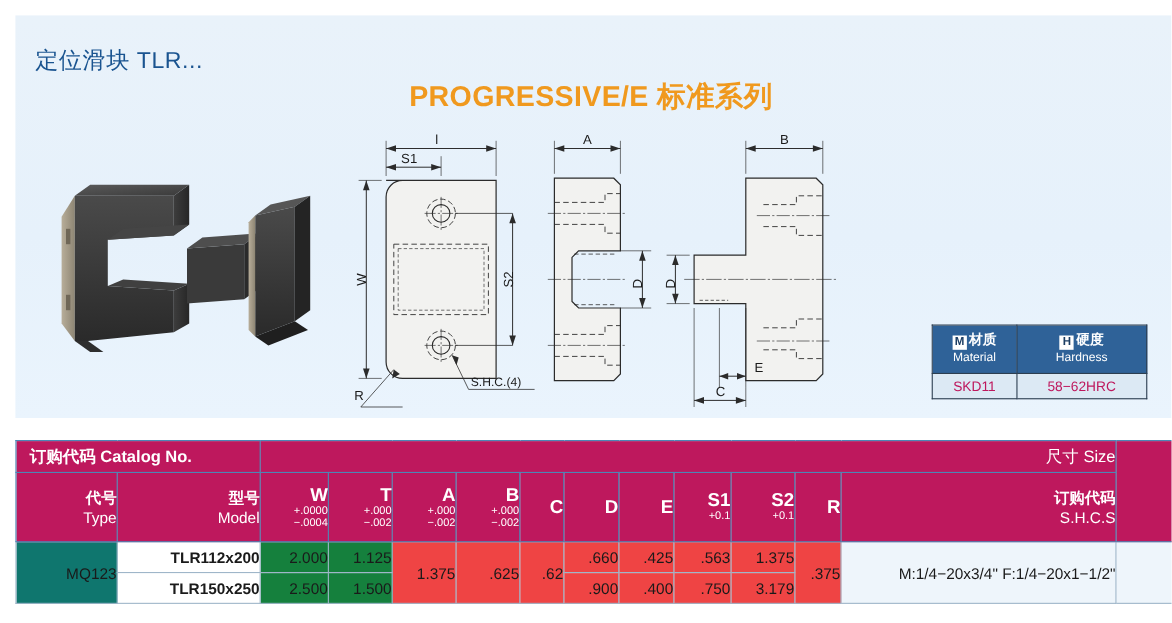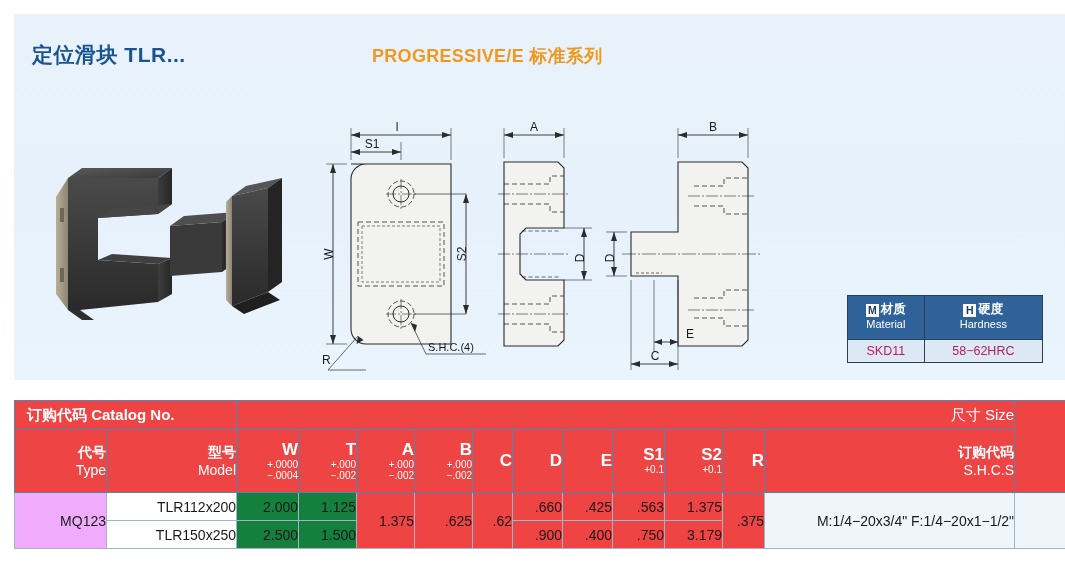--- a/index.html
+++ b/index.html
@@ -24,30 +24,30 @@
     height: 366px;
     background: #e8f2fa;
     background: linear-gradient(180deg, #e9f2fa 0%, #e6f1fb 55%, #eaf4fd 100%);
   }
 
   #title-cn {
     position: absolute;
     left: 18px;
     top: 27px;
     font-size: 21px;
-    font-weight: bold;
+    font-weight: normal;
     color: #1a5490;
     letter-spacing: 0.5px;
   }
 
   #series-title {
     position: absolute;
     left: 358px;
-    top: 30px;
-    font-size: 18px;
+    top: 56px;
+    font-size: 26px;
     font-weight: bold;
     color: #f0991e;
     letter-spacing: 0.3px;
   }
 
   
   #photo {
     position: absolute;
     left: 22px;
     top: 128px;
@@ -116,21 +116,21 @@
     border-collapse: collapse;
     table-layout: fixed;
   }
   #spec th, #spec td {
     border: 1px solid #9fb6c9;
     padding: 0;
     text-align: right;
     vertical-align: middle;
   }
   #spec thead th {
-    background: #ef4444;
+    background: #be185d;
     color: #ffffff;
     border: 1px solid #4d86b5;
     font-weight: normal;
   }
   .hrow1 th { height: 28px; }
   .hrow2 th { height: 62px; }
   .th-left {
     text-align: left !important;
     padding-left: 12px !important;
     font-size: 15px;
@@ -153,25 +153,25 @@
   }
   .th-tolp, .th-tolm {
     display: block;
     font-size: 10px;
     line-height: 1.12;
   }
   .size-hd { font-size: 15px; font-weight: bold; }
 
   #spec tbody td { height: 27px; font-size: 14px; color: #1a1a1a; }
   .c-type {
-    background: #f0abfc;
+    background: #0f766e;
     color: #1a5490;
     font-size: 19px;
   }
-  .c-model { background: #ffffff; font-size: 14.5px; }
+  .c-model { background: #ffffff; font-size: 14.5px; font-weight: bold; }
   .c-shade { background: #15803d; }
   .c-plain { background: #ef4444; }
   .c-price { background: #eef5fb; font-size: 14px; }
   .c-shcs  { background: #eef5fb; font-size: 13.5px; }
 </style>
 </head>
 <body>
 
 <div id="panel">
 

